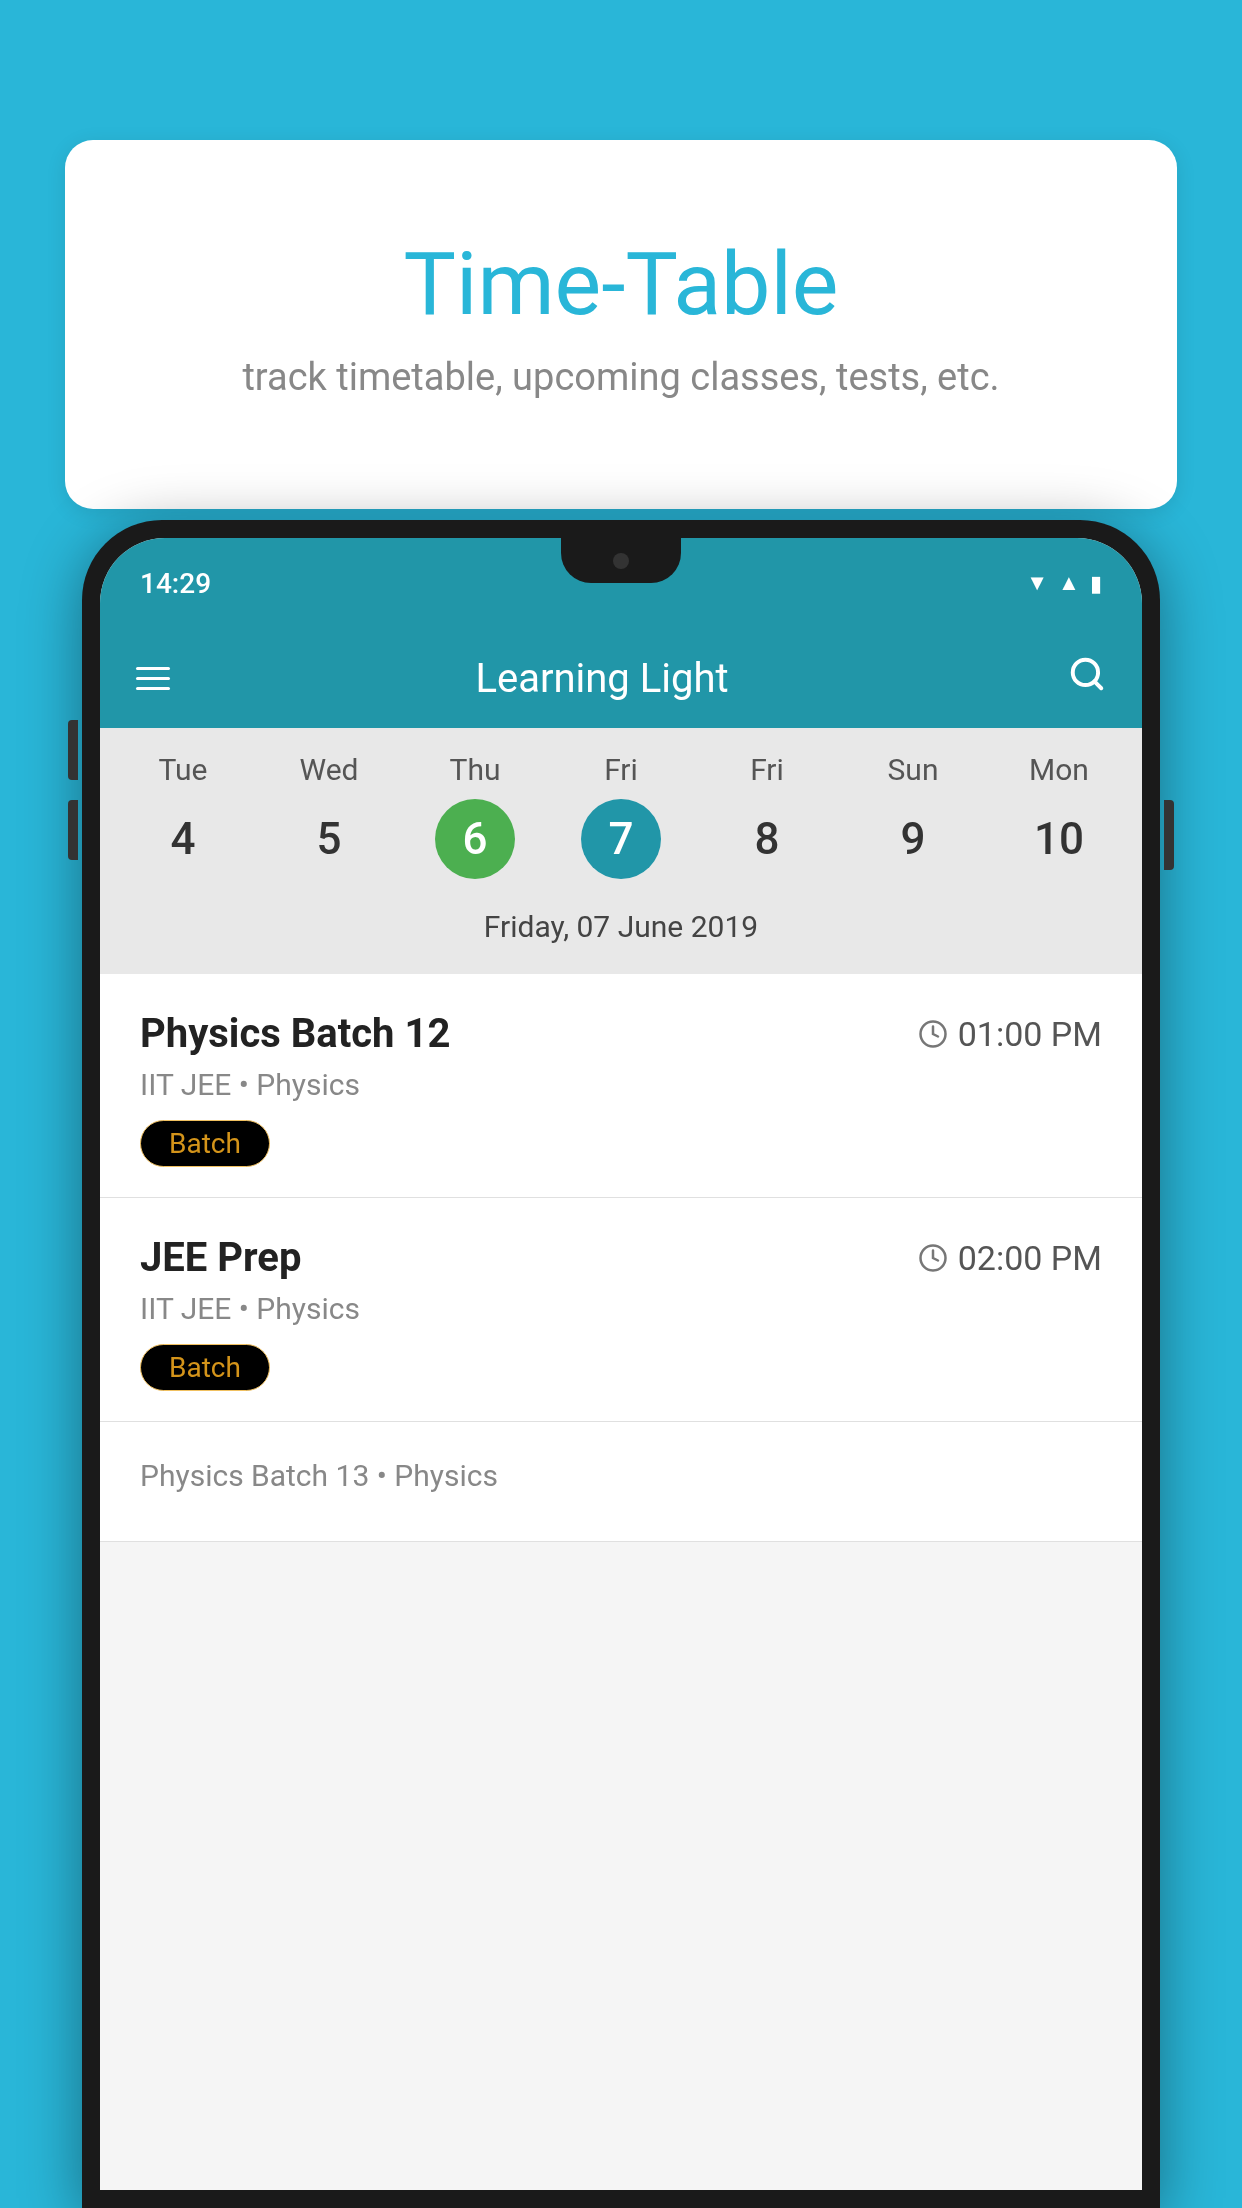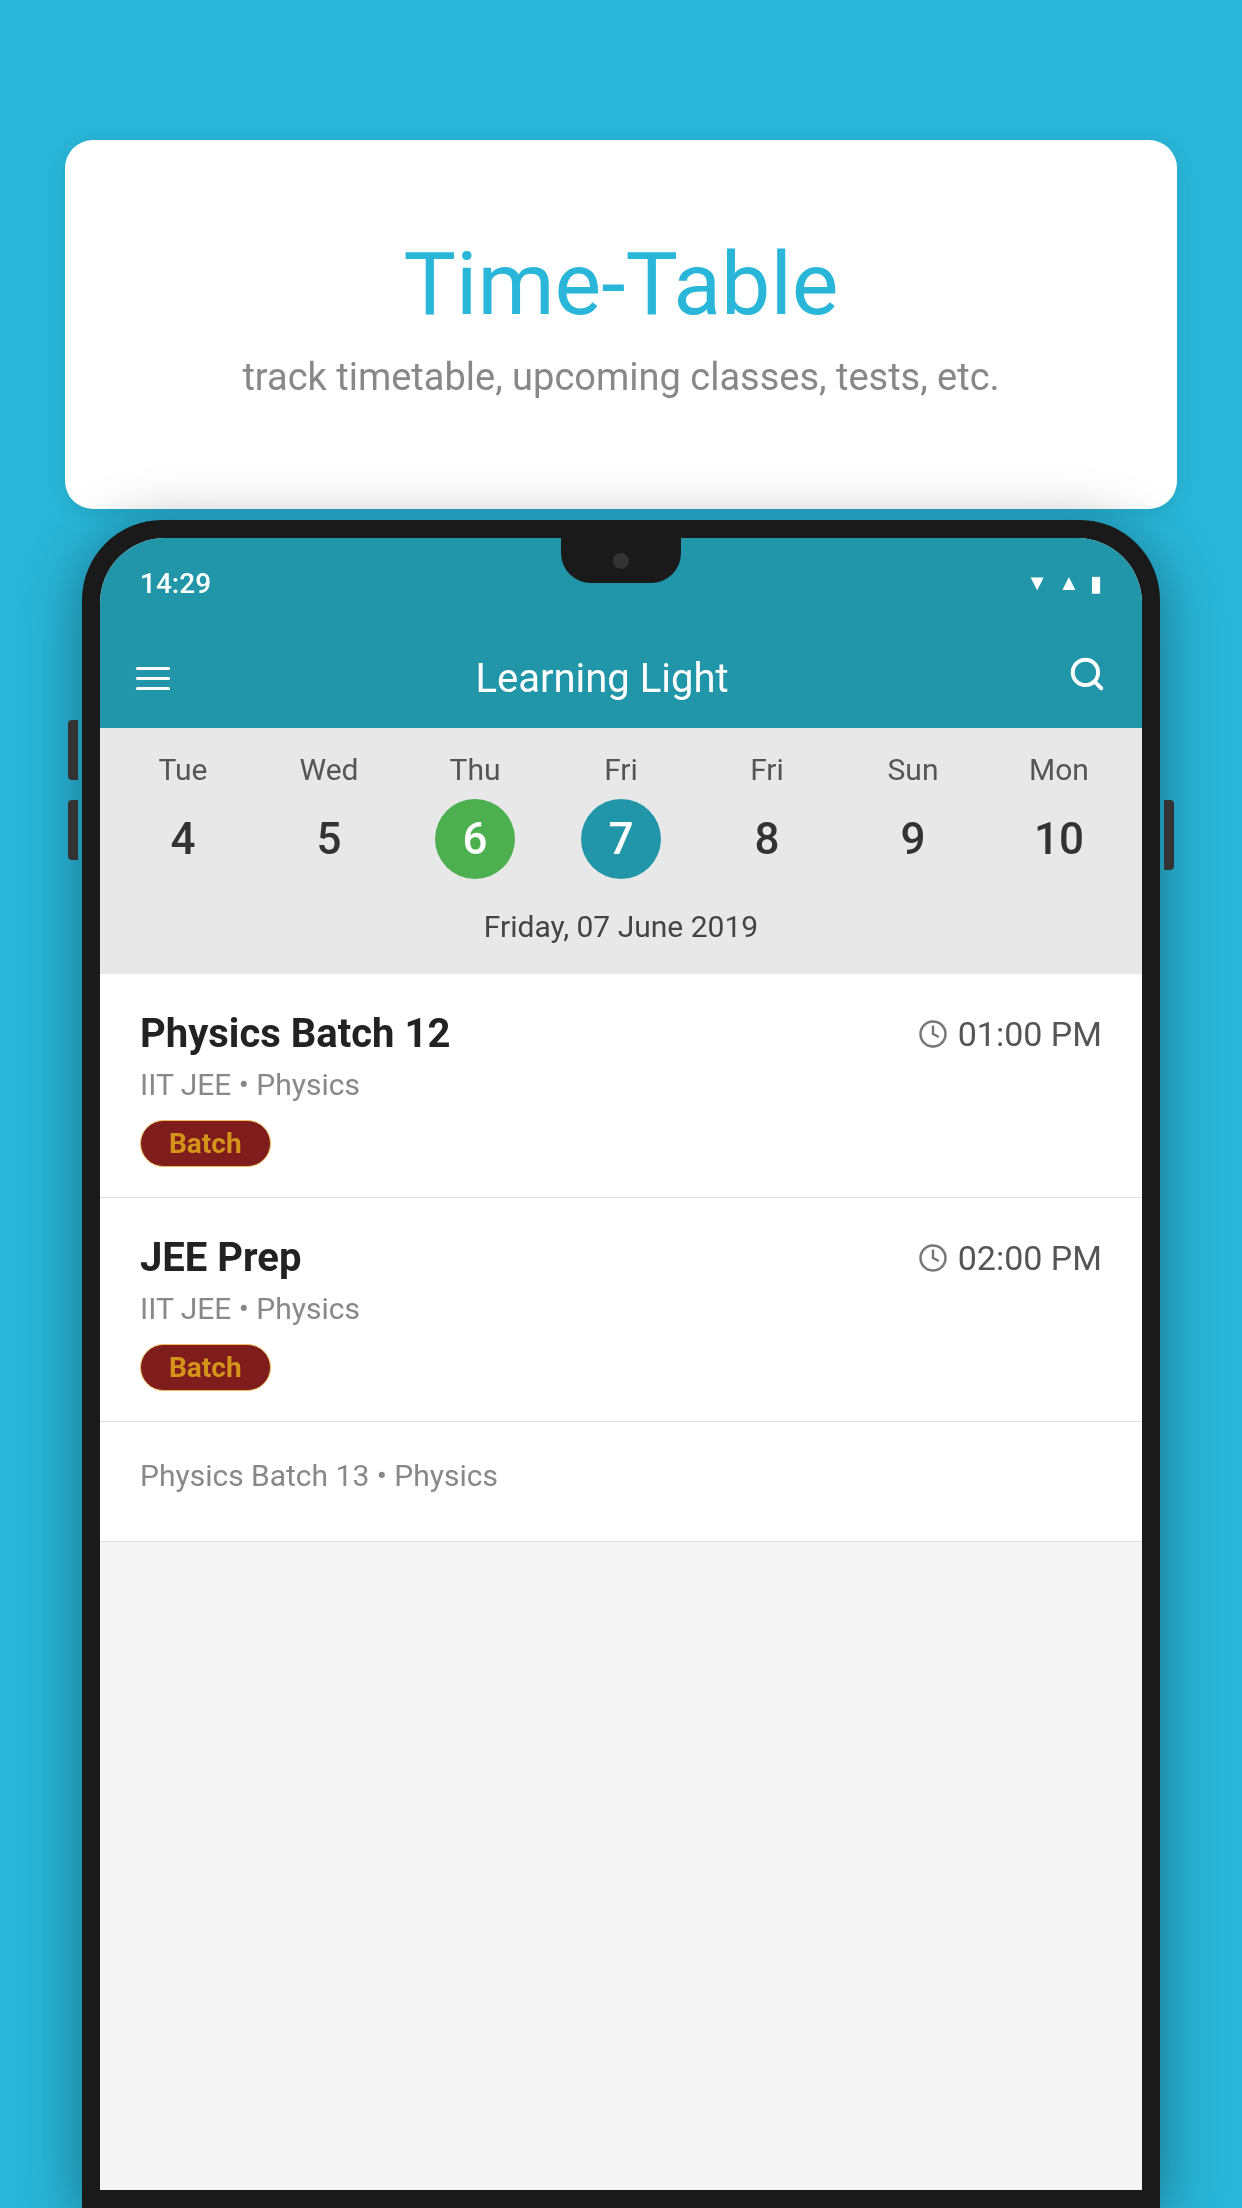--- a/index.html
+++ b/index.html
@@ -259,27 +259,27 @@
     }
 
     .class-details {
       font-size: 30px;
       color: #888;
       margin-bottom: 18px;
     }
 
     .batch-badge {
       display: inline-block;
-      background: #7f1d1d;
+      background: #000000;
       color: #d4941a;
       border: 1.5px solid #f0c060;
       border-radius: 30px;
       padding: 6px 28px;
       font-size: 28px;
-      font-weight: 700;
+      font-weight: 400;
     }
 
     .phone-side-btn {
       position: absolute;
       right: -14px;
       top: 280px;
       width: 10px;
       height: 70px;
       background: #333;
       border-radius: 0 4px 4px 0;

